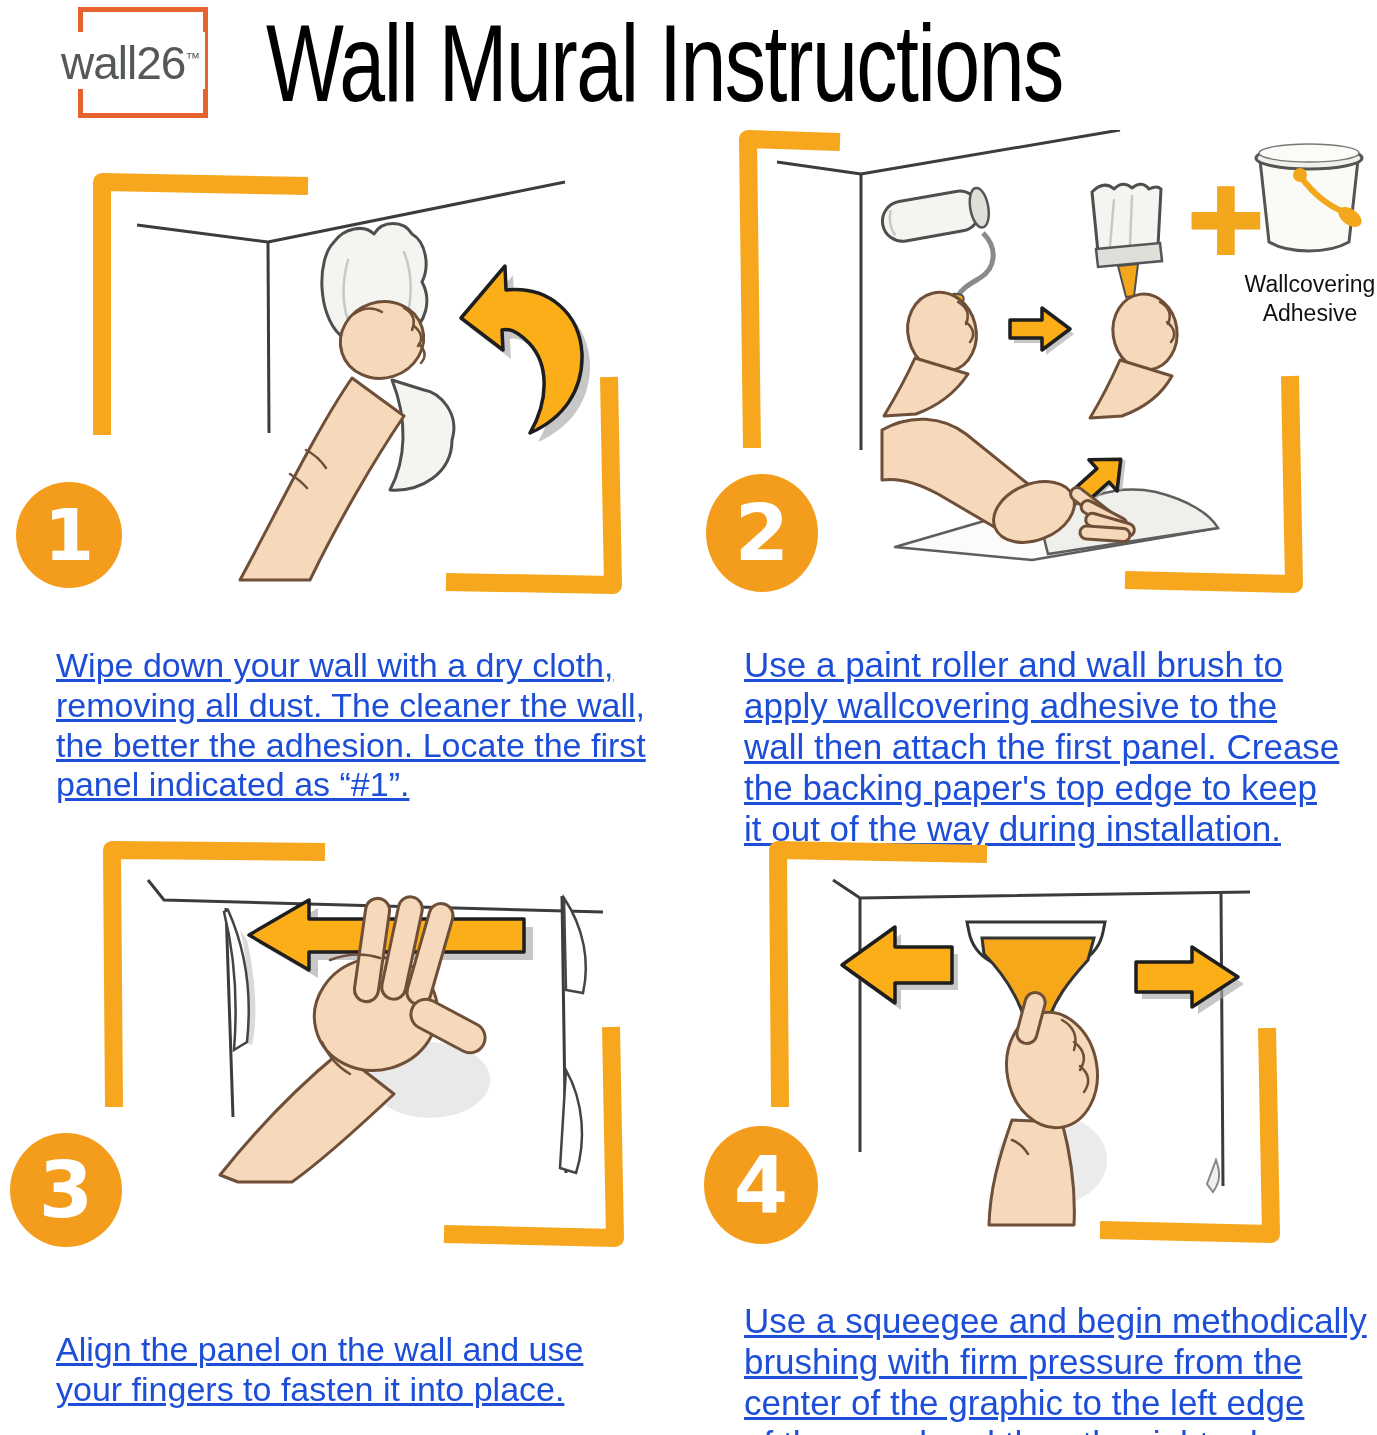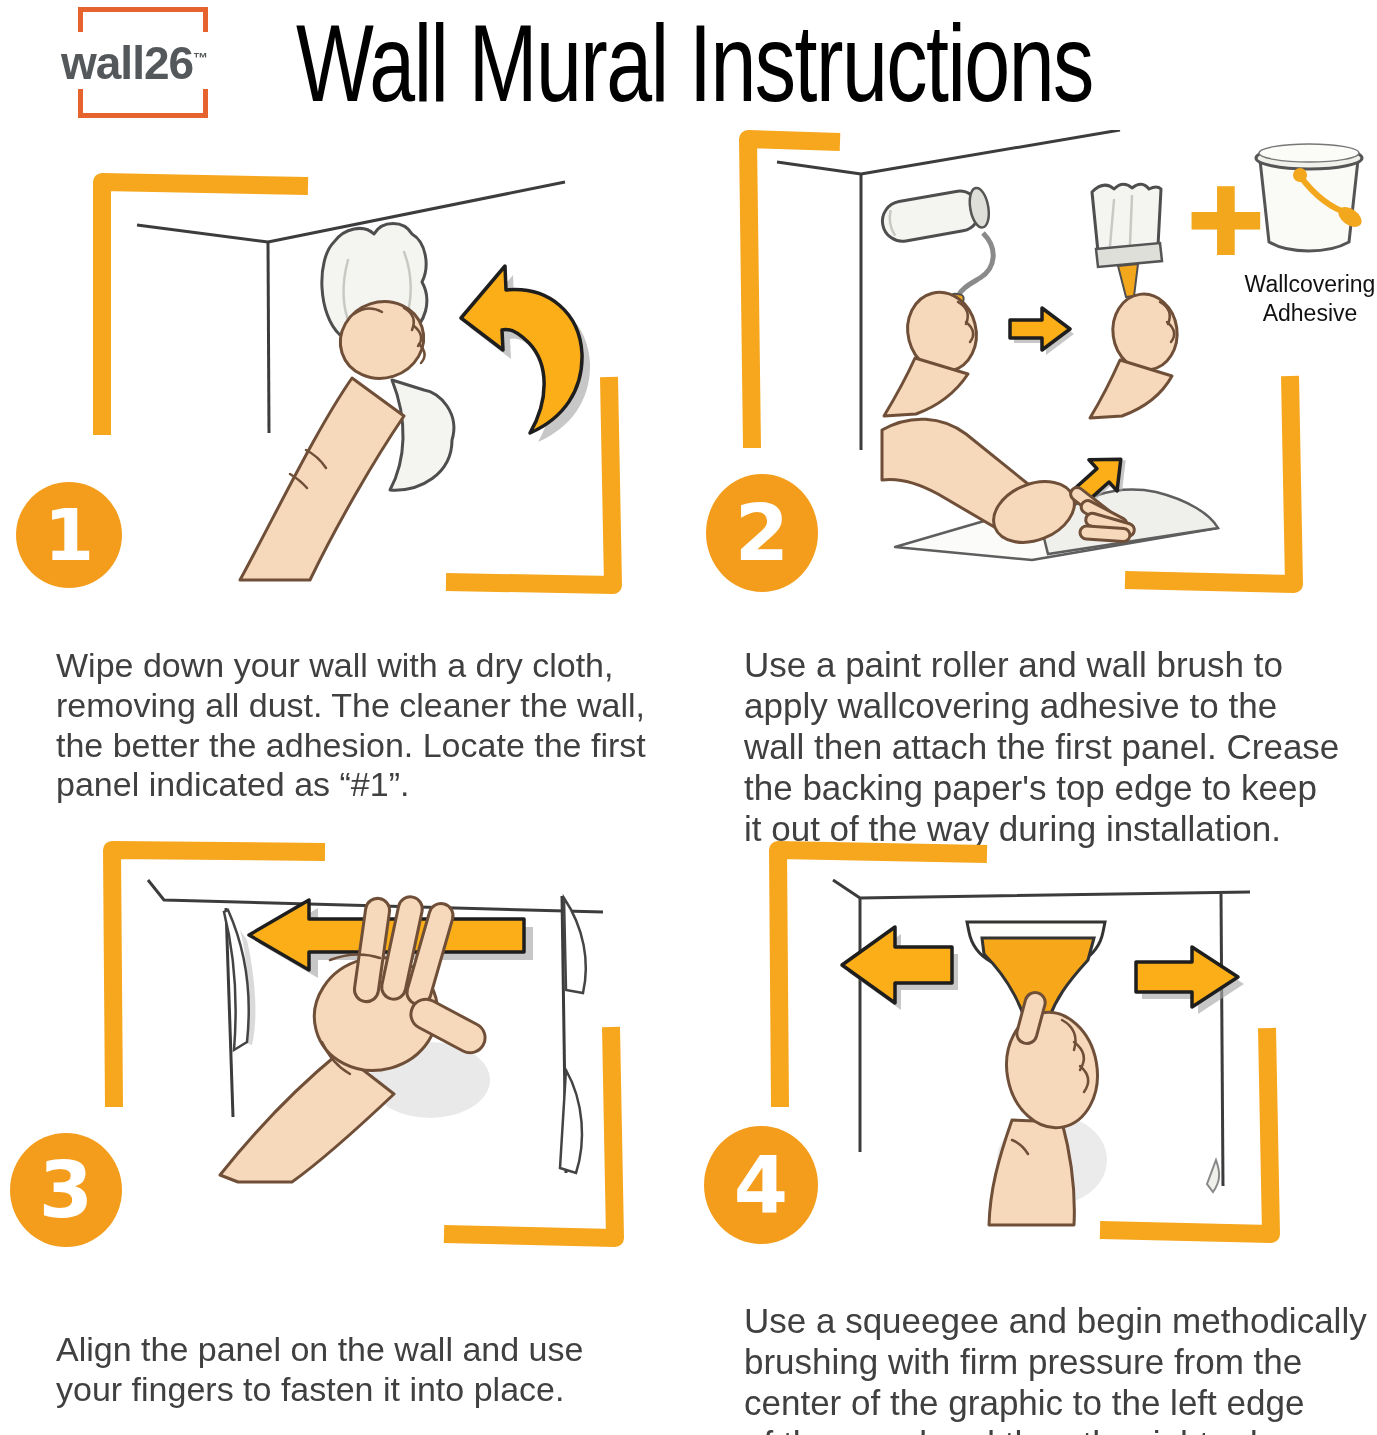--- a/index.html
+++ b/index.html
@@ -1,35 +1,35 @@
 <!DOCTYPE html>
 <html><head>
 <meta charset="utf-8">
 <style>
   html,body{margin:0;padding:0;background:#ffffff;}
   .page{position:relative;width:1377px;height:1435px;background:#fff;overflow:hidden;
         font-family:"Liberation Sans",sans-serif;color:#141414;}
   
   .logo-box{position:absolute;left:78px;top:7px;width:120px;height:101px;border:5px solid #E7632E;}
   .logo-text{position:absolute;left:56px;top:32px;background:#fff;padding:0 5px;
-             font-weight:700;font-size:46px;line-height:52px;color:#54585A;letter-spacing:-1px;text-align:center;}
+             font-weight:400;font-size:46px;line-height:52px;color:#54585A;letter-spacing:-1px;text-align:center;}
   .logo-text .tm{font-size:15px;vertical-align:super;letter-spacing:0;}
-  .title-wrap{position:absolute;left:266px;top:0;height:124px;display:flex;align-items:center;margin-left:30px;}
+  .title-wrap{position:absolute;left:266px;top:0;height:124px;display:flex;align-items:center;}
   .title-wrap span{display:inline-block;transform:scaleX(.75);transform-origin:left center;
                    font-size:110px;font-weight:400;letter-spacing:-2px;color:#000;white-space:nowrap;}
   
   .badge{position:absolute;border-radius:50%;background:#F49D1C;color:#fff;
          display:flex;align-items:center;justify-content:center;
          font-family:"DejaVu Sans",sans-serif;font-weight:700;}
   .badge.b1{left:16px;top:482px;width:106px;height:106px;font-size:72px;}
   .badge.b2{left:706px;top:474px;width:112px;height:118px;font-size:78px;}
   .badge.b3{left:10px;top:1133px;width:112px;height:114px;font-size:78px;}
   .badge.b4{left:704px;top:1126px;width:114px;height:118px;font-size:78px;}
   
-  .caption{position:absolute;white-space:pre-line;font-size:34px;line-height:1.17;color:#404040;}
+  .caption{position:absolute;white-space:pre-line;font-size:34px;line-height:1.17;color:#1d4ed8;text-decoration:underline;}
   .cap1{left:56px;top:612px;width:640px;}
   .cap2{left:744px;top:610px;width:645px;font-size:35px;}
   .cap3{left:56px;top:1296px;width:640px;}
   .cap4{left:744px;top:1266px;width:645px;font-size:35px;}
   .adhesive-label{position:absolute;left:1238px;top:270px;width:144px;text-align:center;
                   white-space:pre-line;font-size:23px;line-height:1.25;color:#111;}
   
   .illus{position:absolute;}
   .i1{left:0;top:130px;}
   .i2{left:690px;top:130px;}

